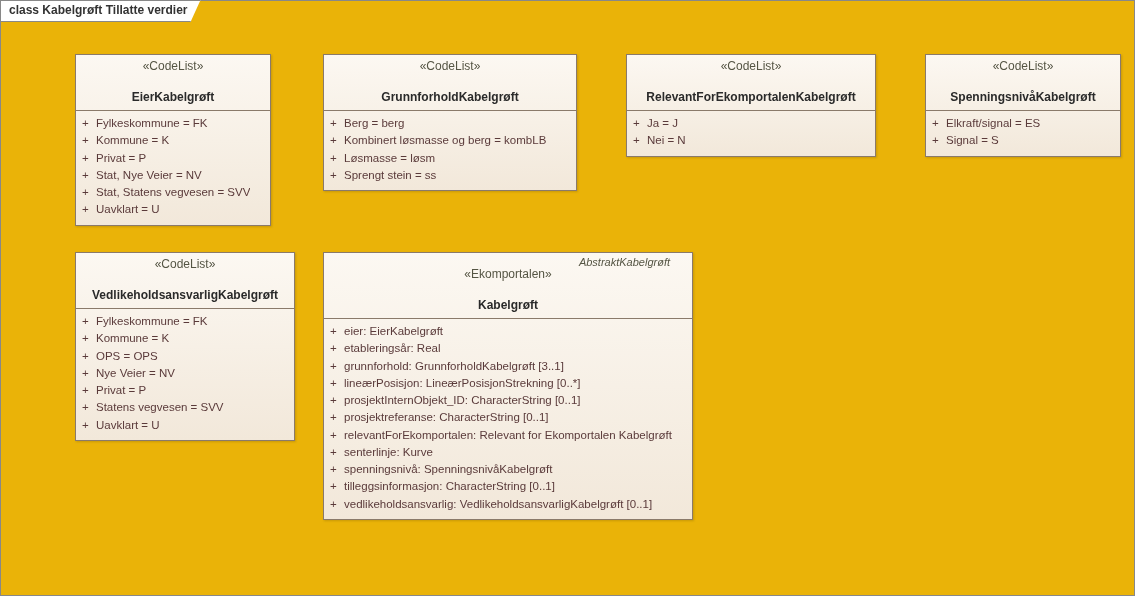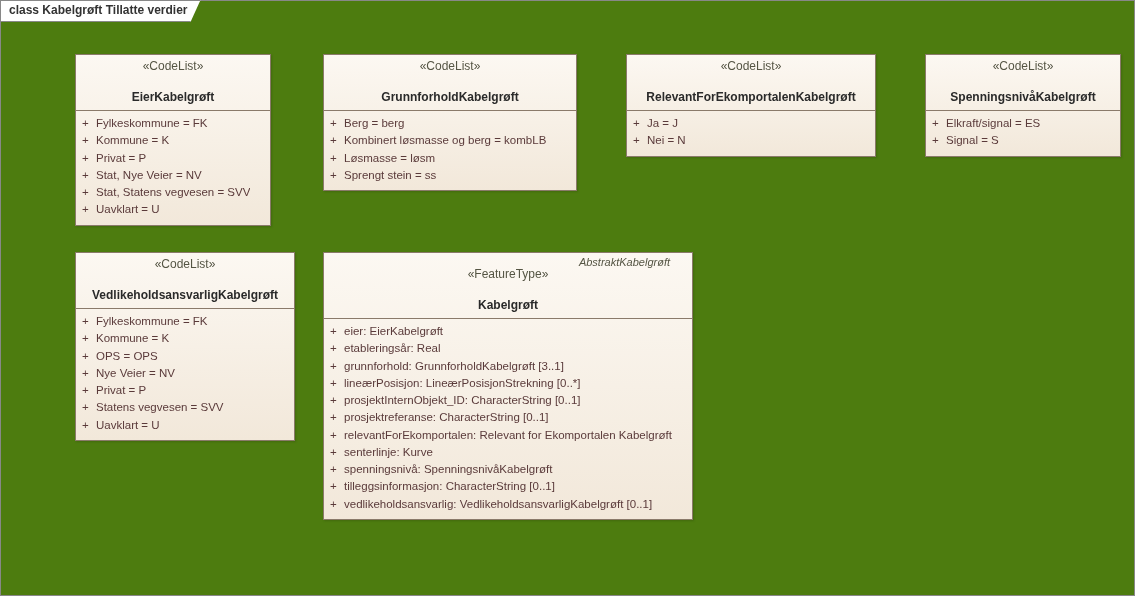--- a/index.html
+++ b/index.html
@@ -9,21 +9,21 @@
     font-family: "Segoe UI", Tahoma, sans-serif;
     font-size: 12px;
     background: #fff;
     color: #333;
   }
   .canvas {
     position: relative;
     width: 1135px;
     height: 596px;
     border: 1px solid #888;
-    background: #4d7c0f;
+    background: #eab308;
   }
   .diagram-title-tab {
     position: absolute;
     top: -1px;
     left: -1px;
     height: 22px;
     border: 1px solid #888;
     border-top: 1px solid #888;
     background: #fff;
     padding: 2px 12px 2px 8px;
@@ -148,21 +148,21 @@
       <div class="uml-row"><span class="plus">+</span><span>Nye Veier = NV</span></div>
       <div class="uml-row"><span class="plus">+</span><span>Privat = P</span></div>
       <div class="uml-row"><span class="plus">+</span><span>Statens vegvesen = SVV</span></div>
       <div class="uml-row"><span class="plus">+</span><span>Uavklart = U</span></div>
     </div>
   </div>
 
   <div class="uml-class" style="left:322px; top:251px; width:370px;">
     <div class="uml-header" style="padding-top:14px;">
       <span class="uml-abstract-label">AbstraktKabelgrøft</span>
-      <div class="uml-stereotype">«FeatureType»</div>
+      <div class="uml-stereotype">«Ekomportalen»</div>
       <div class="uml-name">Kabelgrøft</div>
     </div>
     <div class="uml-body">
       <div class="uml-row"><span class="plus">+</span><span>eier: EierKabelgrøft</span></div>
       <div class="uml-row"><span class="plus">+</span><span>etableringsår: Real</span></div>
       <div class="uml-row"><span class="plus">+</span><span>grunnforhold: GrunnforholdKabelgrøft [3..1]</span></div>
       <div class="uml-row"><span class="plus">+</span><span>lineærPosisjon: LineærPosisjonStrekning [0..*]</span></div>
       <div class="uml-row"><span class="plus">+</span><span>prosjektInternObjekt_ID: CharacterString [0..1]</span></div>
       <div class="uml-row"><span class="plus">+</span><span>prosjektreferanse: CharacterString [0..1]</span></div>
       <div class="uml-row"><span class="plus">+</span><span>relevantForEkomportalen: Relevant for Ekomportalen Kabelgrøft [0..1]</span></div>

